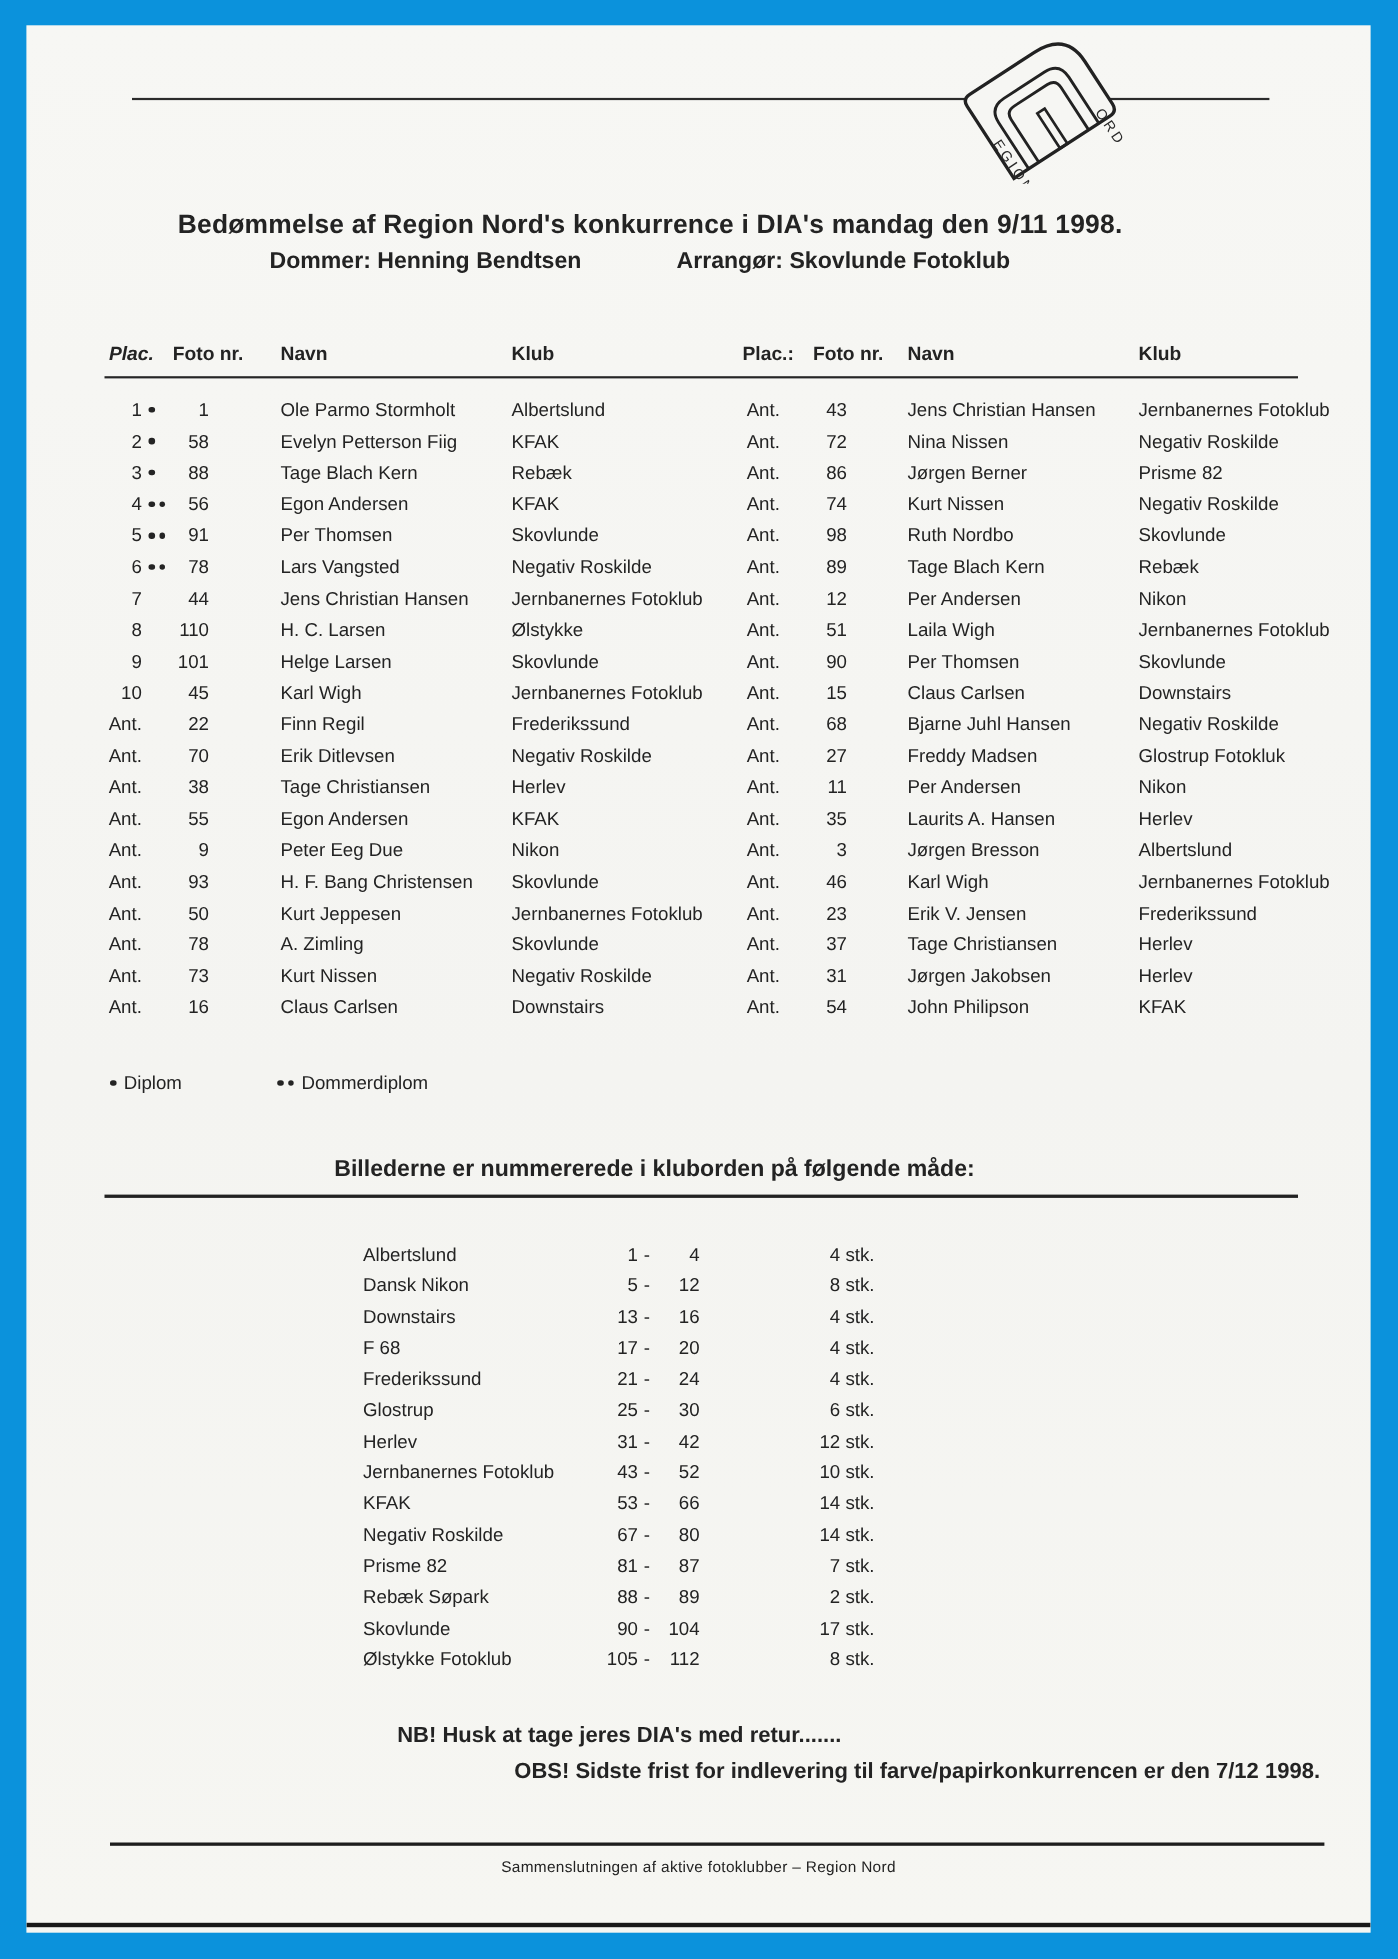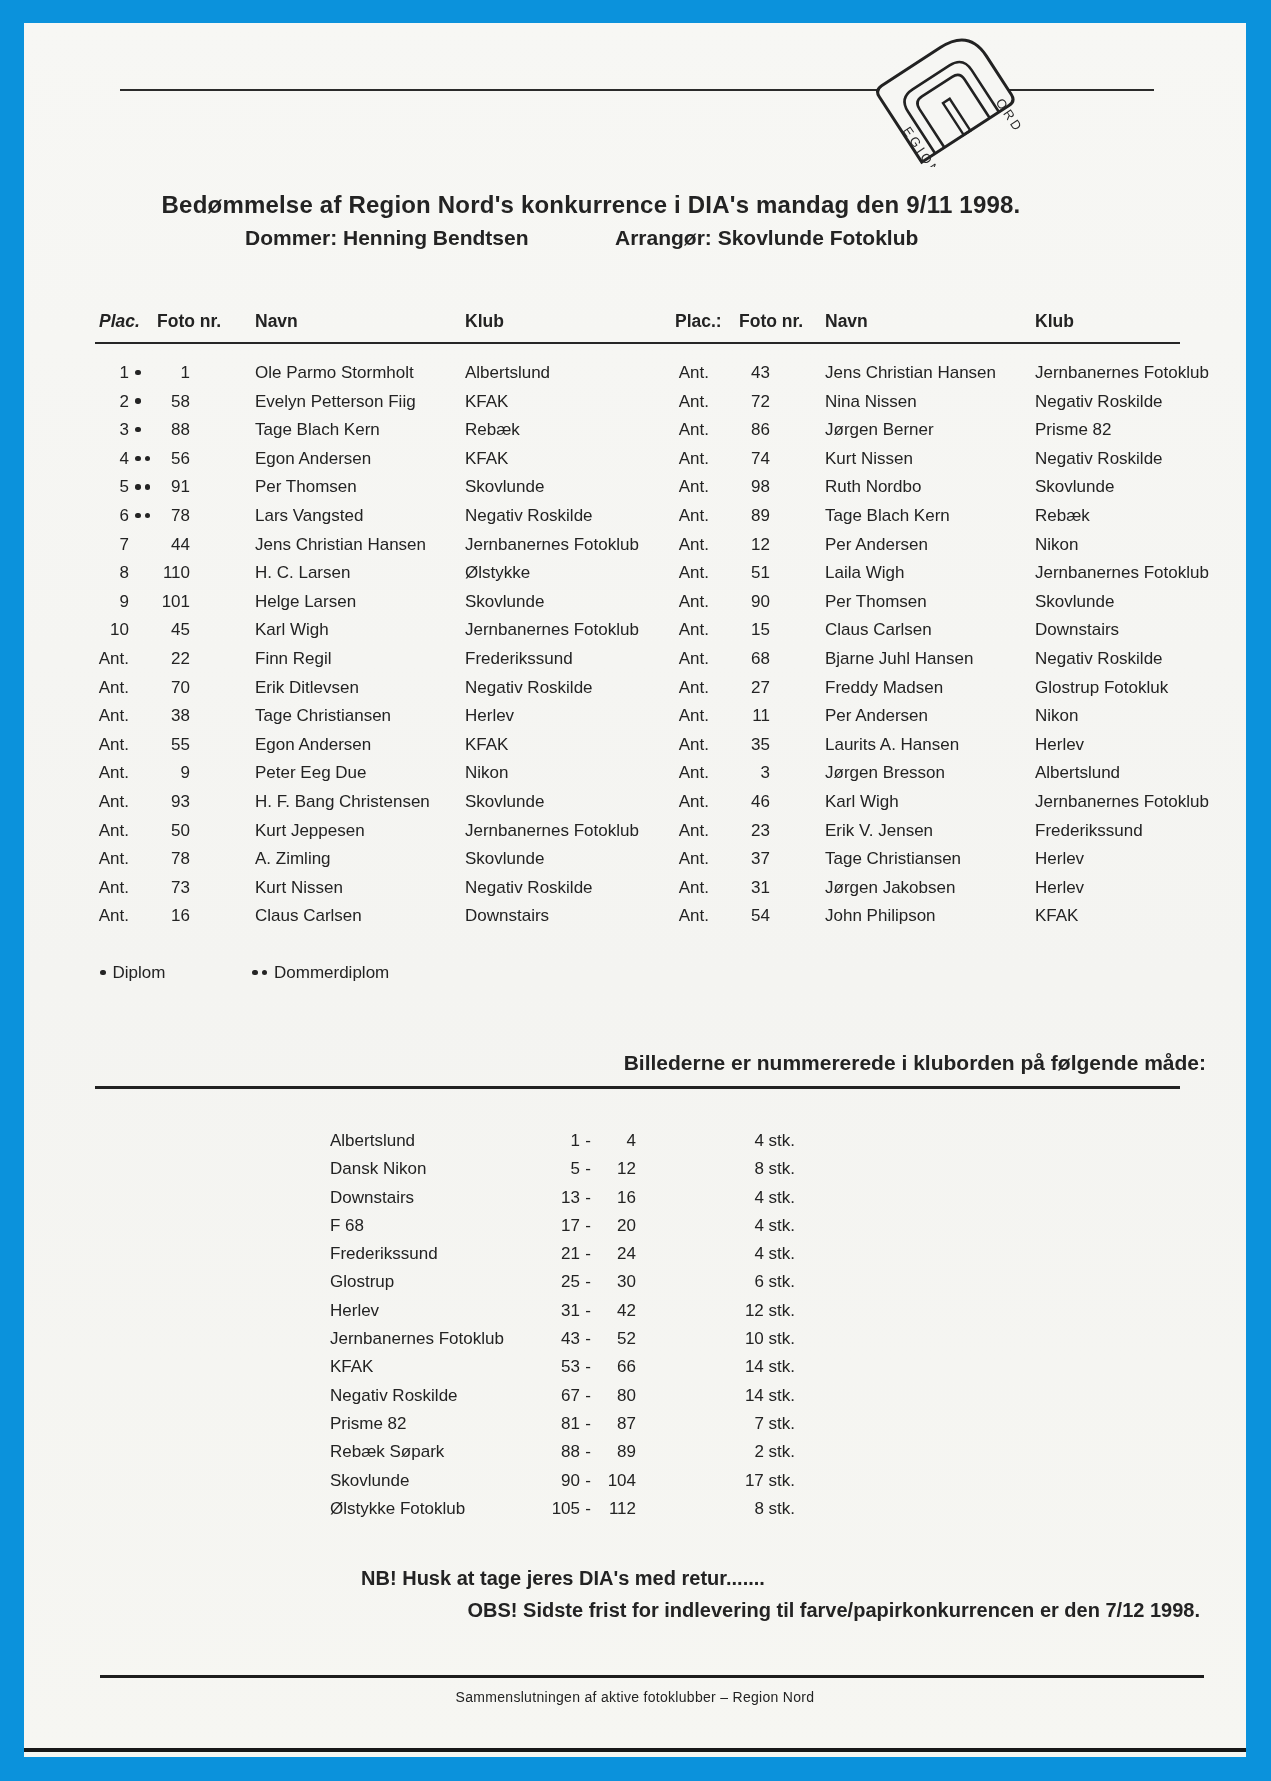--- a/index.html
+++ b/index.html
@@ -51,28 +51,28 @@
   .c.foto{text-align:right;}
   .c.navn{padding-left:65px;}
   .c.navn2{padding-left:55px;}
   .dot{
     display:inline-block;width:5.5px;height:5.5px;border-radius:50%;
     background:#242424;margin-left:6px;margin-bottom:2px;vertical-align:middle;
   }
   .dot + .dot{margin-left:4px;}
 
   .legend{position:absolute;left:71px;top:938px;width:1000px;height:26px;font-size:17px;}
-  .legend-item{position:absolute;top:2px;white-space:nowrap;}
+  .legend-item{position:absolute;top:14px;white-space:nowrap;}
   .legend-diplom{left:5px;}
   .legend-dommerdiplom{left:157px;}
   .legend .dot{margin-left:0;margin-right:7px;}
   .legend .dot + .dot{margin-left:-3px;}
 
   .section2-title{
-    position:absolute;left:0;top:1028px;width:100%;text-align:right;text-decoration:underline;
+    position:absolute;left:0;top:1028px;width:100%;text-align:center;text-decoration:underline;
   }
   .section2-title span{
     display:inline-block;transform:translateX(-40px);
     font-size:21px;font-weight:bold;white-space:nowrap;
   }
   .section2-rule{position:absolute;left:71px;top:1063px;width:1085px;height:3px;background:#222;}
 
   .numlist{position:absolute;left:306px;top:1104px;width:600px;}
   .num-row{
     display:grid;grid-template-columns:200px 50px 16px 40px 159px;

